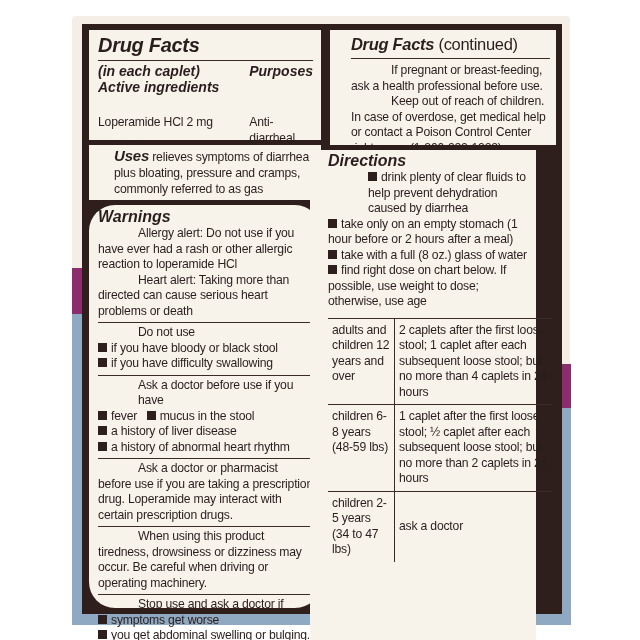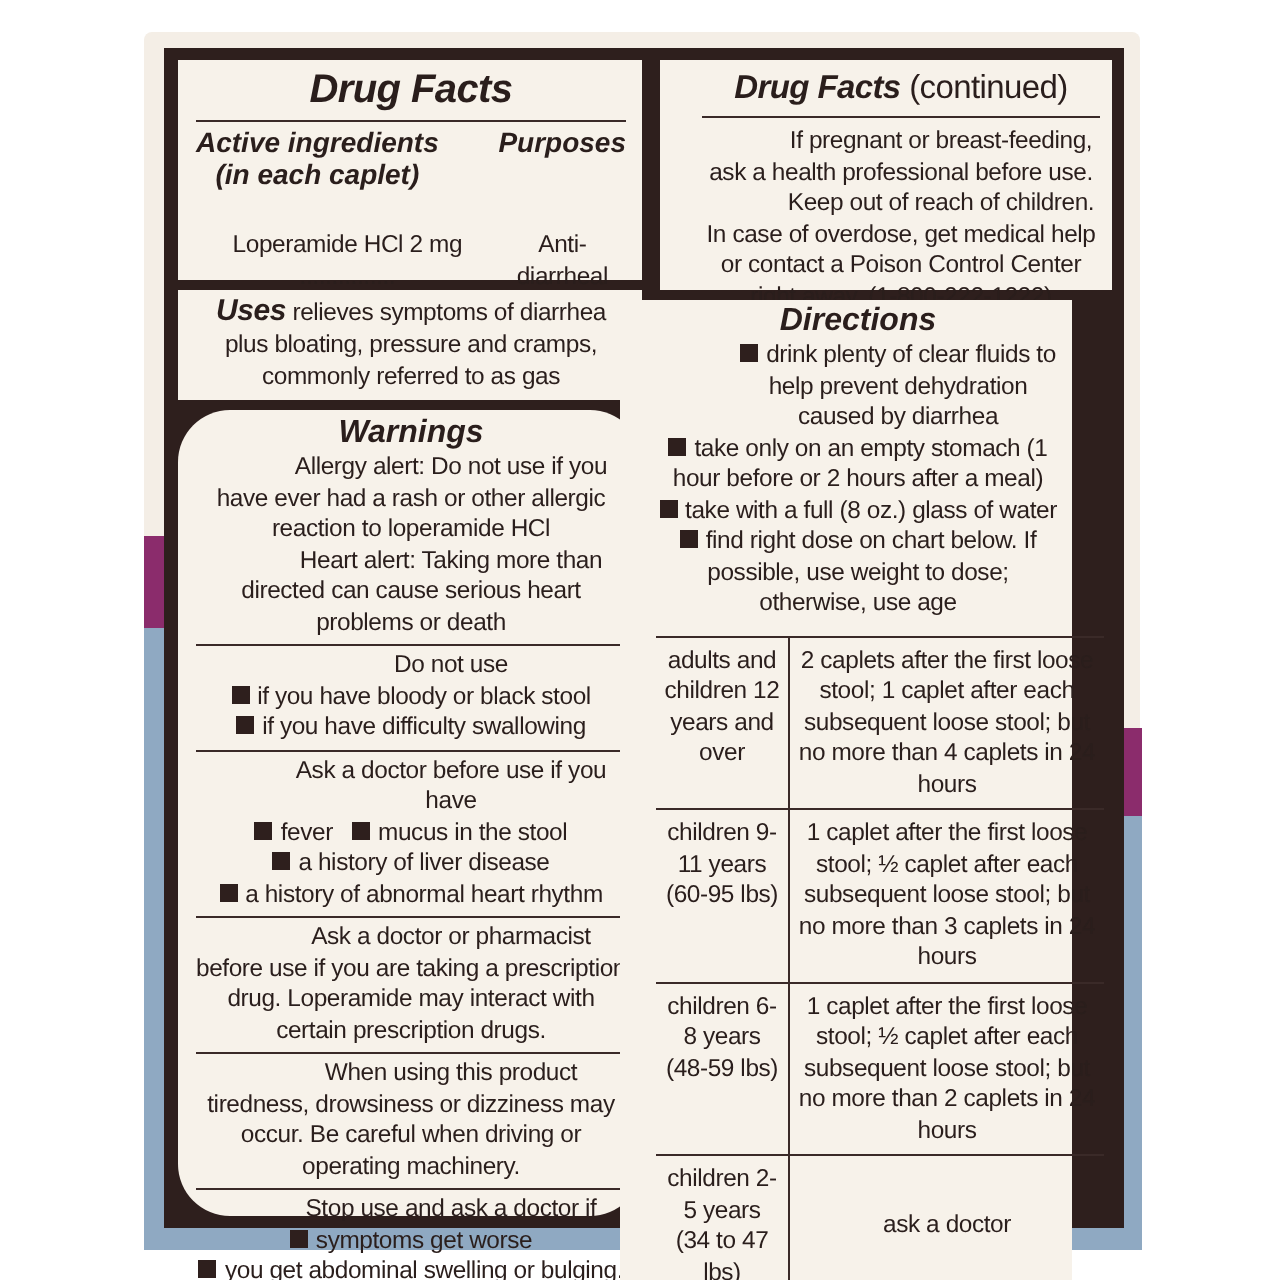--- a/index.html
+++ b/index.html
@@ -4,21 +4,21 @@
 <style>
   html,body{margin:0;padding:0;background:#ffffff;}
   body{width:640px;height:640px;position:relative;overflow:hidden;font-family:"Liberation Sans",sans-serif;}
   .pkg{position:absolute;left:72px;top:16px;width:498px;height:609px;background:#f4eee6;border-radius:4px 4px 0 0;}
   .side-purple-l{position:absolute;left:72px;top:268px;width:12px;height:46px;background:#8b2c6c;}
   .side-blue-l{position:absolute;left:72px;top:314px;width:12px;height:311px;background:#8fa9c2;}
   .side-purple-r{position:absolute;left:560px;top:364px;width:11px;height:44px;background:#8b2c6c;}
   .side-blue-r{position:absolute;left:560px;top:408px;width:11px;height:217px;background:#8fa9c2;}
   .bottom-blue{position:absolute;left:72px;top:612px;width:499px;height:13px;background:#8fa9c2;}
   .frame{position:absolute;left:82px;top:24px;width:480px;height:590px;background:#2e1f1d;}
-  .panel{position:absolute;background:#f7f2ea;color:#2a1e1c;box-sizing:border-box;text-align:center;}
+  .panel{position:absolute;background:#f7f2ea;color:#2a1e1c;box-sizing:border-box;}
   .h1{font-weight:bold;font-style:italic;font-size:19px;line-height:22px;letter-spacing:-0.3px;}
   .h1 .normal{font-weight:normal;font-style:normal;}
   .h2{font-weight:bold;font-style:italic;font-size:14px;line-height:16px;}
   .txt{font-size:12.2px;line-height:15.5px;letter-spacing:-0.2px;}
   .b{font-weight:normal;margin-left:40px;}
   .rule{border-top:1.3px solid #3a2a28;margin:3px 0 2px 0;}
   .row{display:flex;justify-content:space-between;}
   .bul{display:inline-block;width:9px;height:9px;background:#2e1f1d;margin-right:4px;vertical-align:0px;}
   .tri{display:inline-block;width:0;height:0;border-top:6px solid transparent;border-bottom:6px solid transparent;border-left:9px solid #2e1f1d;vertical-align:-2px;}
   table.dose{border-collapse:collapse;width:224px;font-size:12.2px;line-height:15.5px;letter-spacing:-0.2px;color:#2a1e1c;}
@@ -36,36 +36,36 @@
 <div class="side-purple-r"></div>
 <div class="side-blue-r"></div>
 <div class="bottom-blue"></div>
 <div class="frame"></div>
 
 <div class="panel" style="left:89px;top:30px;width:232px;height:110px;padding:3px 8px 0 9px;">
   <div class="h1" style="font-size:20px;line-height:24px;">Drug Facts</div>
   <div class="rule"></div>
   <div class="row">
     <div>
+      <div class="h2">(in each caplet)</div>
       <div class="h2">Active ingredients</div>
-      <div class="h2">(in each caplet)</div>
     </div>
     <div class="h2">Purposes</div>
   </div>
   <div class="row txt" style="margin-top:20px;">
     <span><span>Loperamide HCl 2 mg</span><span> ...............</span></span>
     <span>Anti-diarrheal</span>
   </div>
   <div class="row txt">
     <span><span>Simethicone 125 mg</span><span> .........................</span></span>
     <span>Anti-gas</span>
   </div>
 </div>
 
-<div class="panel" style="left:89px;top:145px;width:232px;height:55px;padding:3px 8px 0 9px;">
+<div class="panel" style="left:89px;top:145px;width:232px;height:55px;padding:3px 8px 0 25px;">
   <div class="txt" style="line-height:16px;"><span class="h2" style="font-size:15px;">Uses</span><span> relieves symptoms of diarrhea plus bloating, pressure and cramps, commonly referred to as gas</span></div>
 </div>
 
 <div class="panel" style="left:89px;top:205px;width:232px;height:403px;padding:3px 8px 0 9px;border-radius:26px;">
   <div class="h2" style="font-size:16px;line-height:18px;">Warnings</div>
   <div class="txt"><span class="b">Allergy alert:</span><span> Do not use if you have ever had a rash or other allergic reaction to loperamide HCl</span></div>
   <div class="txt"><span class="b">Heart alert:</span><span> Taking more than directed can cause serious heart problems or death</span></div>
   <div class="rule"></div>
 
   <div class="txt b">Do not use</div>
@@ -105,24 +105,20 @@
   <div class="txt"><span class="bul"></span><span>take with a full (8 oz.) glass of water</span></div>
   <div class="txt"><span class="bul"></span><span>find right dose on chart below. If possible, use weight to dose; otherwise, use age</span></div>
 
   <table class="dose" style="margin-top:8px;">
     <tbody>
         <tr style="height:72px;">
       <td class="age">adults and children 12 years and over</td>
       <td>2 caplets after the first loose stool; 1 caplet after each subsequent loose stool; but no more than 4 caplets in 24 hours</td>
     </tr>
     <tr style="height:72px;">
-      <td class="age">children 9-11 years (60-95 lbs)</td>
-      <td>1 caplet after the first loose stool; ½ caplet after each subsequent loose stool; but no more than 3 caplets in 24 hours</td>
-    </tr>
-    <tr style="height:72px;">
       <td class="age">children 6-8 years (48-59 lbs)</td>
       <td>1 caplet after the first loose stool; ½ caplet after each subsequent loose stool; but no more than 2 caplets in 24 hours</td>
     </tr>
     <tr style="height:54px;">
       <td class="age">children 2-5 years (34 to 47 lbs)</td>
       <td class="mid">ask a doctor</td>
     </tr>
 
   </tbody>
     </table>

